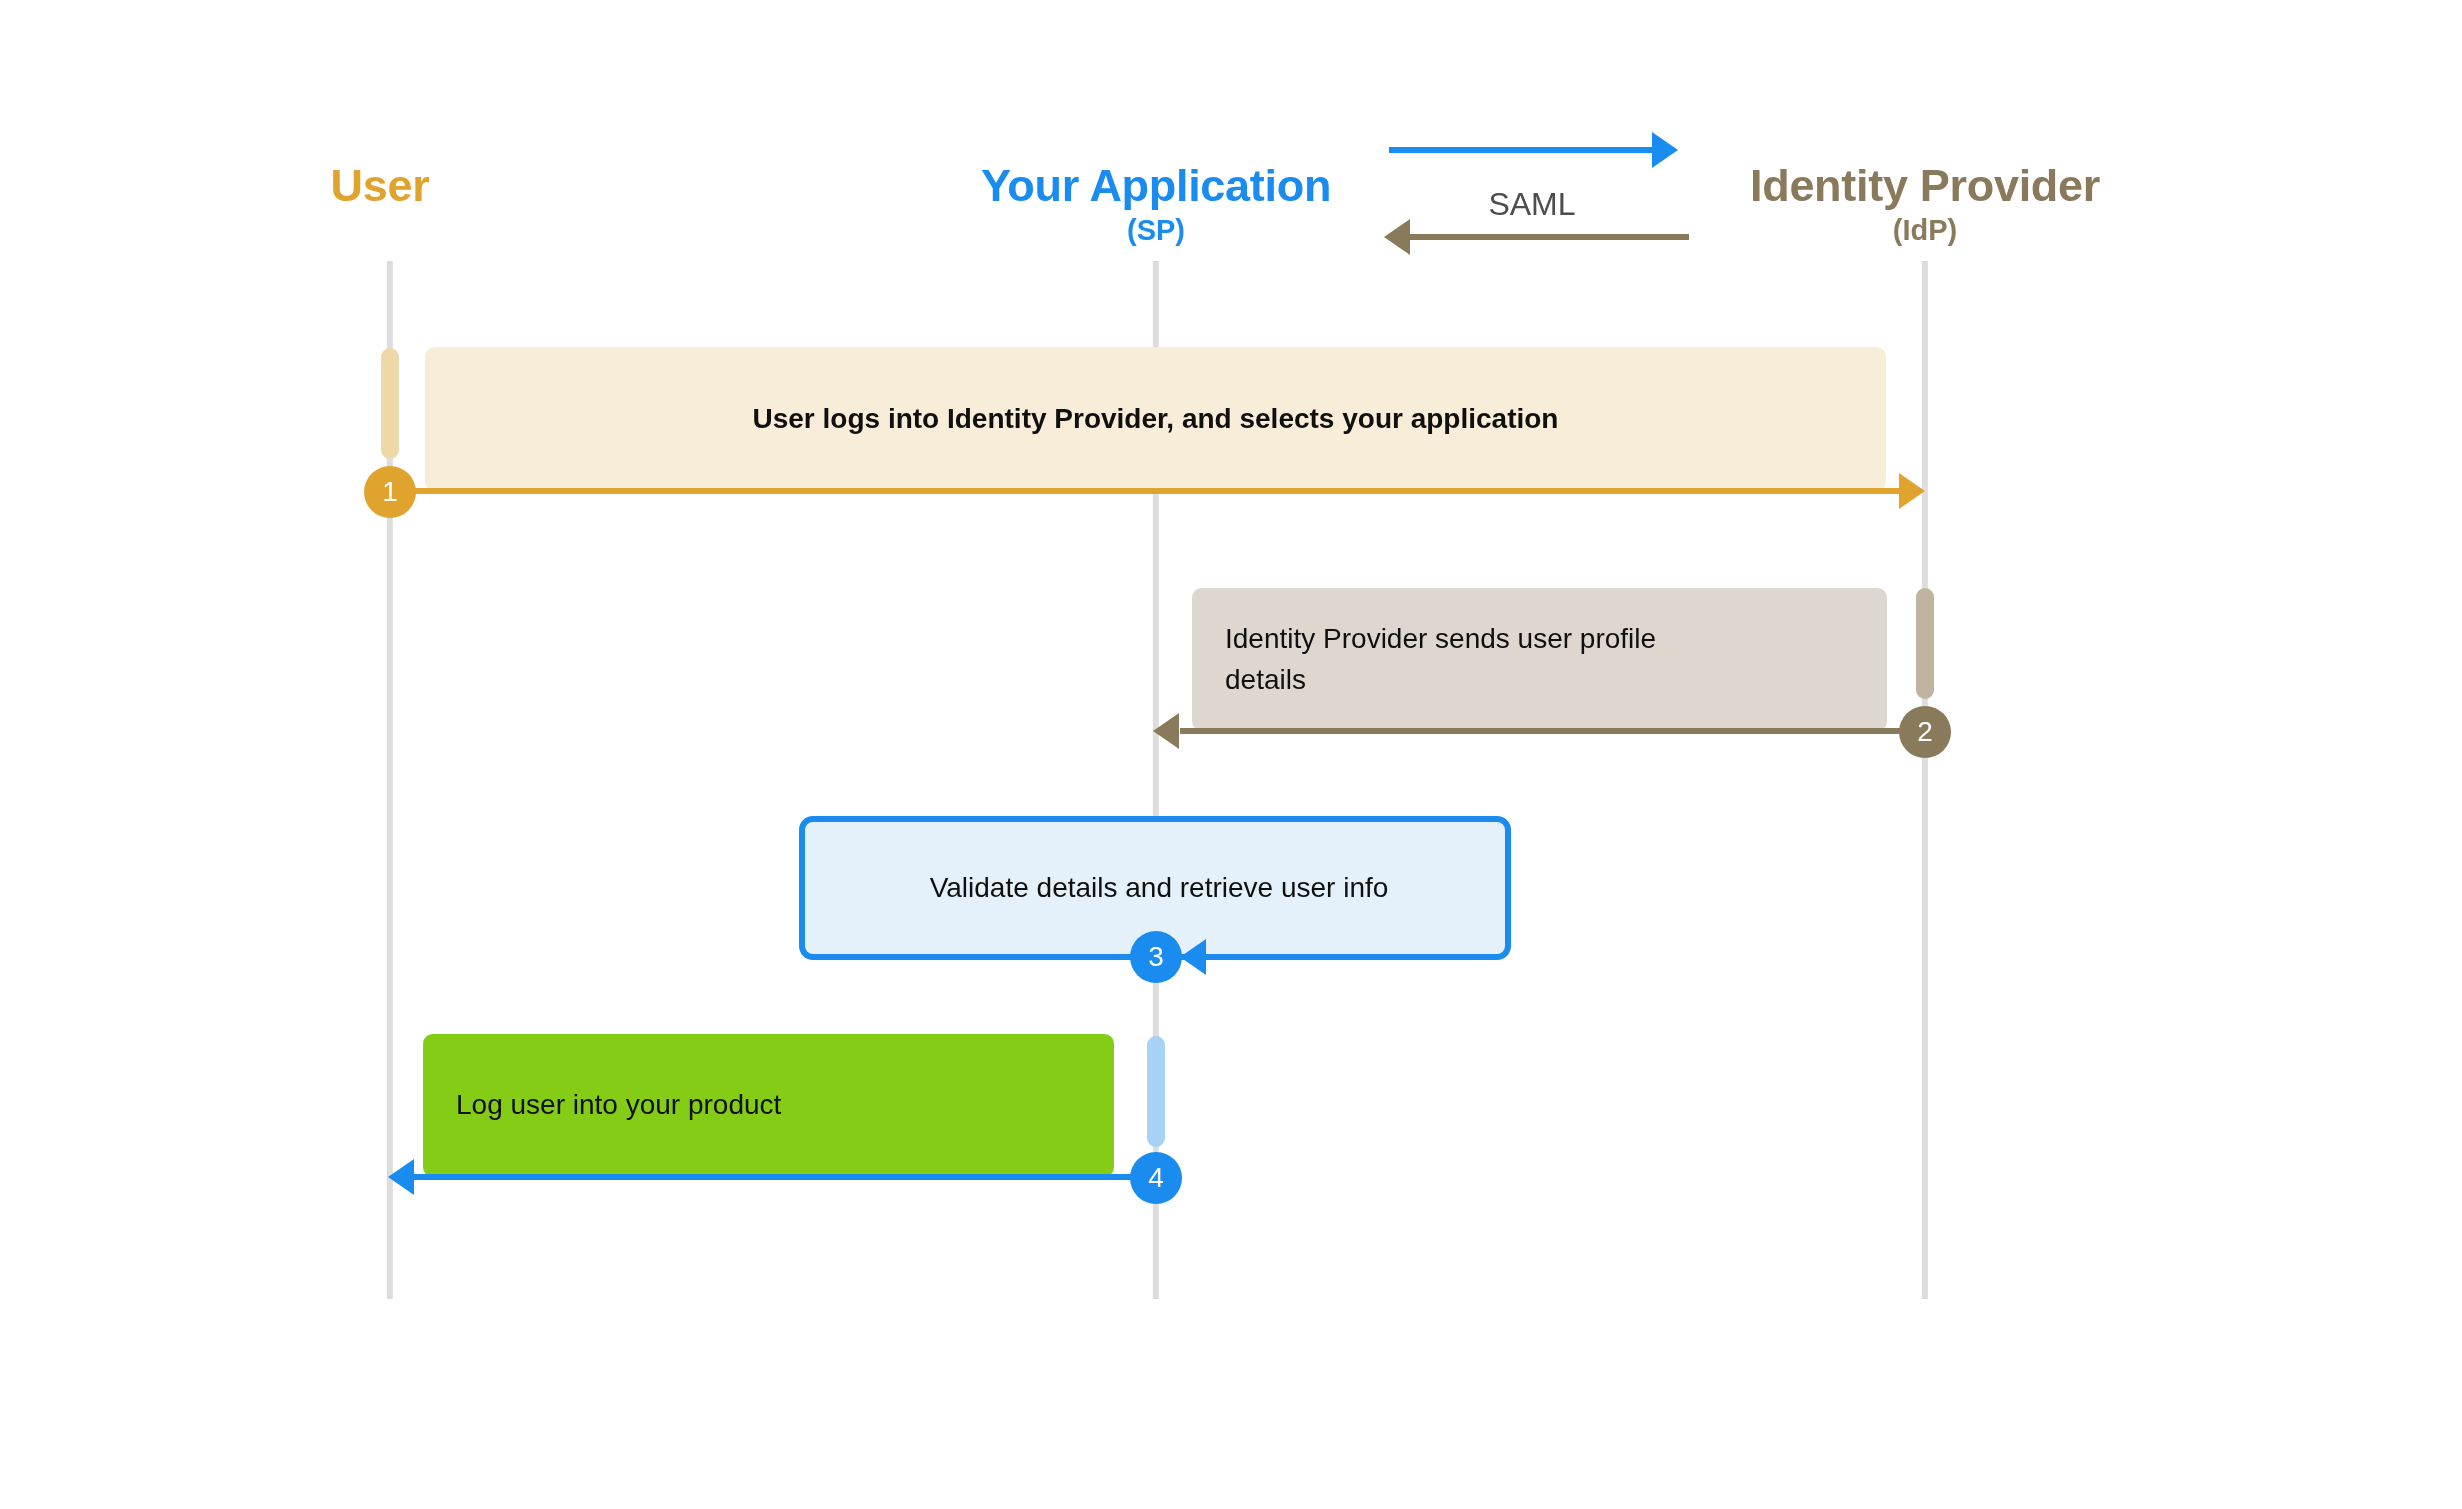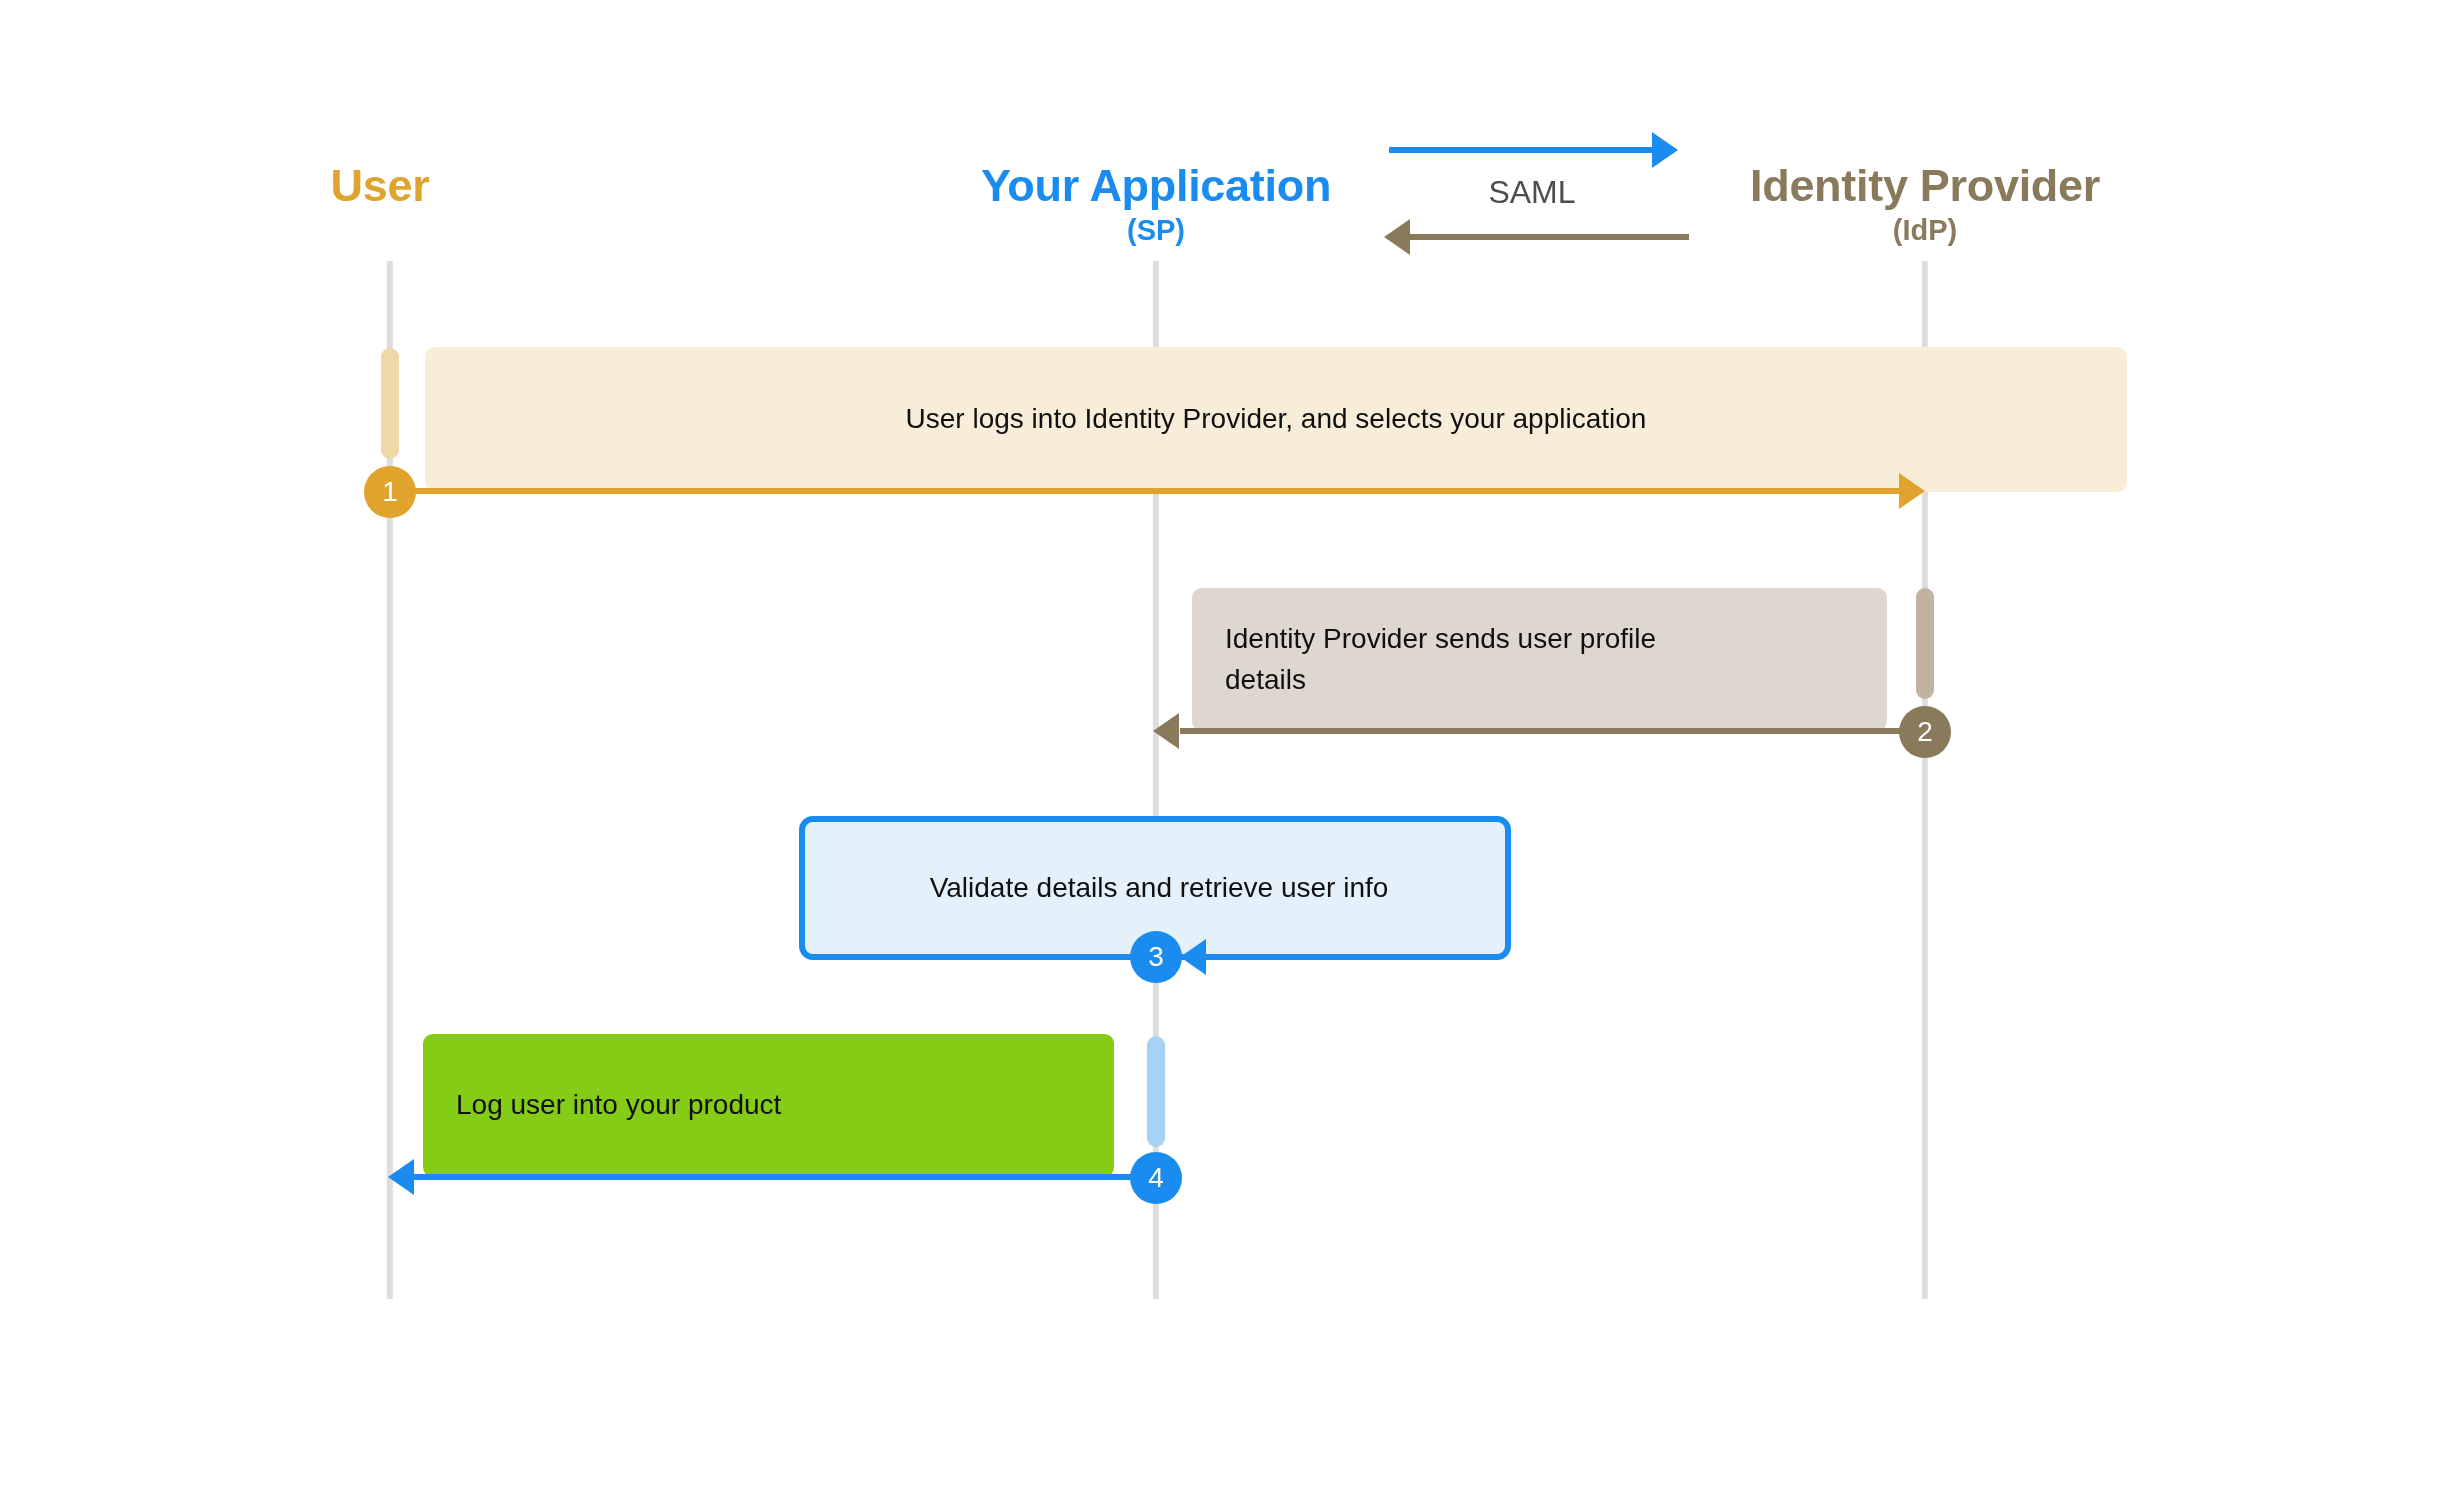--- a/index.html
+++ b/index.html
@@ -123,20 +123,21 @@
   }
 
   
   .saml-group { position: absolute; }
   .saml-text {
     position: absolute;
     font-size: 32px;
     color: #4D4D4D;
     transform: translateX(-50%);
     white-space: nowrap;
+    margin-top: 12px;
   }
 </style>
 </head>
 <body>
 
 <div id="canvas">
 
   <div class="actor-head actor-user" style="left:380px; top:162px;">
     <div class="actor-title">User</div>
   </div>
@@ -161,21 +162,21 @@
     <div class="arrow-line" style="left:1410px; top:234px; width:279px; background:#8A7A5C;"></div>
     <div class="arrow-head left" style="left:1384px; top:219px; border-right-color:#8A7A5C;"></div>
   </div>
 
   <div class="lifeline" style="left:390px;  top:261px; height:1038px;"></div>
   <div class="lifeline" style="left:1156px; top:261px; height:1038px;"></div>
   <div class="lifeline" style="left:1925px; top:261px; height:1038px;"></div>
 
   <div class="activation" style="left:390px; top:348px; height:111px; background:#EED8A8;"></div>
 
-  <div class="band" style="left:425px; top:347px; width:1702px; height:145px; background:#F8EDD9;">
+  <div class="band" style="left:425px; top:347px; width:1461px; height:145px; background:#F8EDD9;font-weight:bold;">
     <div class="band-label centered">User logs into Identity Provider, and selects your application</div>
   </div>
 
   <div class="arrow-line" style="left:390px; top:488px; width:1513px; background:#E0A32E;"></div>
   <div class="arrow-head right" style="left:1899px; top:473px; border-left-color:#E0A32E;"></div>
 
   <div class="step-badge" style="left:390px; top:492px; background:#E0A32E;">1</div>
 
   <div class="activation" style="left:1925px; top:588px; height:111px; background:#C0B3A0;"></div>
 

